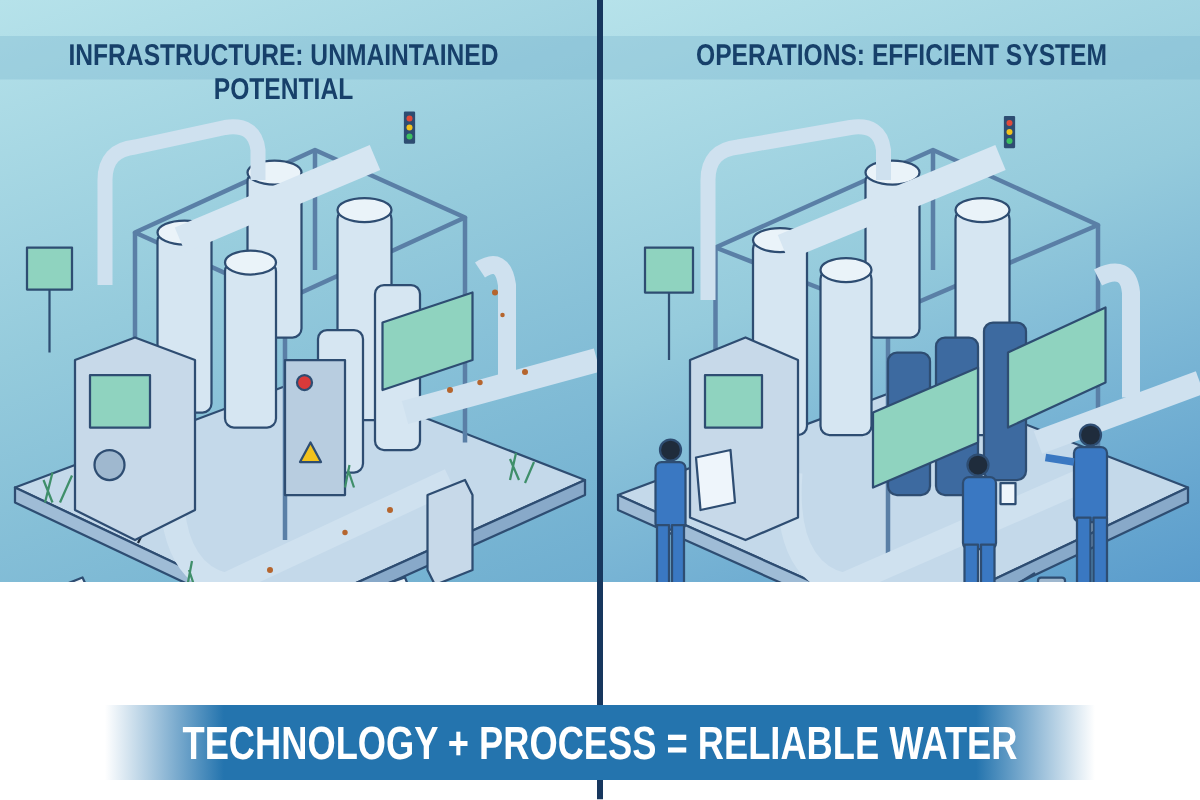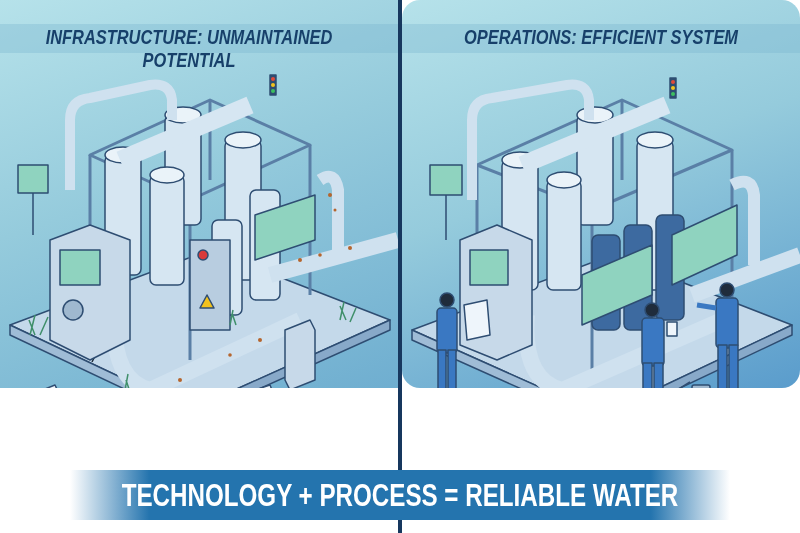--- a/index.html
+++ b/index.html
@@ -1,19 +1,19 @@
 <!DOCTYPE html>
 <html><head>
 <meta charset="utf-8">
 <style>
   html,body{margin:0;padding:0;}
   body{width:800px;height:533px;overflow:hidden;position:relative;font-family:"Liberation Sans",sans-serif;}
-  .panel{position:absolute;top:0;height:388px;overflow:hidden;font-style:italic;}
+  .panel{position:absolute;top:0;height:388px;overflow:hidden;}
   .panel.left{left:0;width:398px;background:linear-gradient(160deg,#b6e2ea 0%,#95cbdc 45%,#6faed0 100%);}
-  .panel.right{left:402px;width:398px;background:linear-gradient(160deg,#b6e2ea 0%,#95cbdc 45%,#5a9ccc 100%);border-radius:18px;}
+  .panel.right{left:402px;width:398px;background:linear-gradient(160deg,#b6e2ea 0%,#95cbdc 45%,#5a9ccc 100%);}
   .divider{position:absolute;left:398px;top:0;width:4px;height:533px;background:#17375e;}
   .title-band{position:absolute;top:24px;left:0;width:100%;height:29px;background:rgba(120,180,205,0.35);}
   .title{position:absolute;top:26px;width:100%;text-align:center;font-family:"Liberation Sans",sans-serif;font-weight:bold;font-size:20px;letter-spacing:0px;color:#17406a;transform:scaleX(0.82);}
   .left .title{left:-10px;}
   .scene{position:absolute;left:0;top:60px;width:398px;height:410px;}
   .banner{position:absolute;left:70px;top:470px;width:660px;height:50px;background:linear-gradient(90deg,rgba(40,120,180,0) 0%,#2474ae 12%,#2474ae 88%,rgba(40,120,180,0) 100%);}
   .banner-text{position:absolute;left:0;top:478px;width:800px;text-align:center;color:#ffffff;font-weight:bold;font-size:31px;transform:scaleX(0.78);font-family:"Liberation Sans",sans-serif;}
 </style>
 </head>
 <body>

